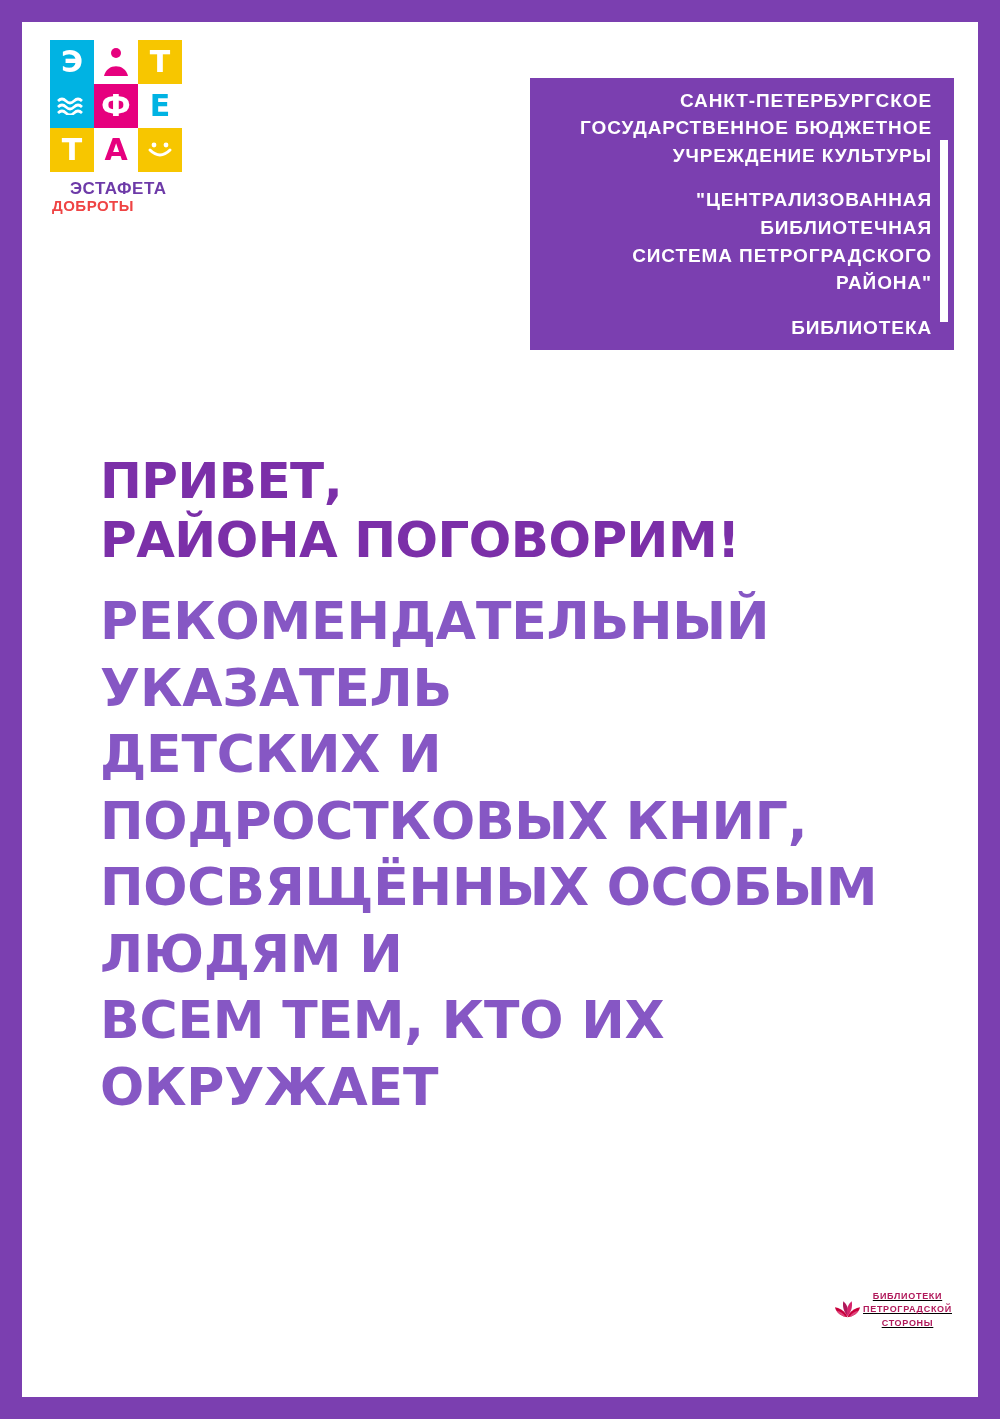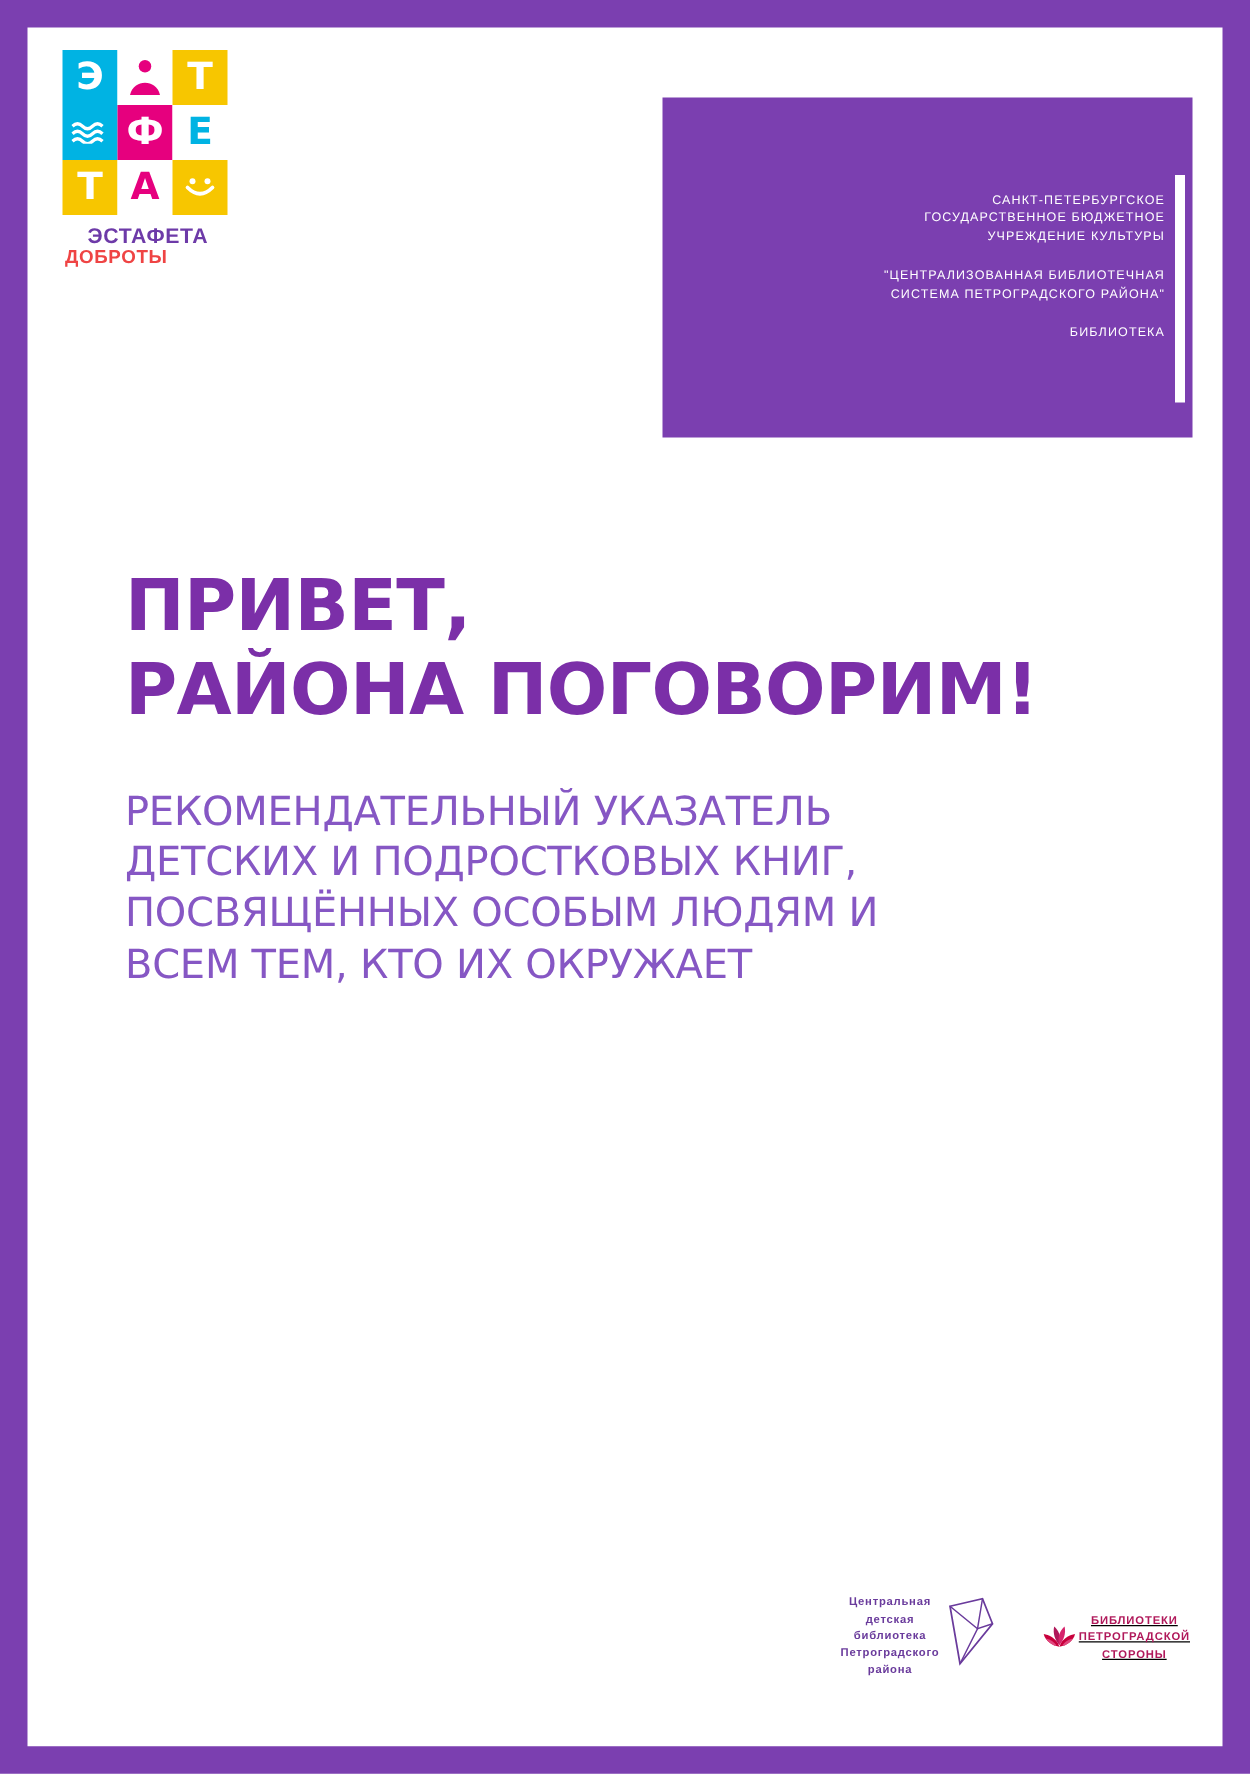--- a/index.html
+++ b/index.html
@@ -99,22 +99,22 @@
     bottom: 0;
     left: 22px;
     display: flex;
     flex-direction: column;
     justify-content: center;
     align-items: flex-end;
     text-align: right;
   }
   .org-line {
     color: #ffffff;
-    font-size: 10px;
-    font-weight: normal;
+    font-size: 19px;
+    font-weight: bold;
     letter-spacing: 0.9px;
     line-height: 1.45;
   }
   .org-group { margin-bottom: 17px; }
   .org-group:last-child { margin-bottom: 0; }
   .org-tab {
     position: absolute;
     right: 6px;
     top: 62px;
     width: 8px;
@@ -125,32 +125,32 @@
   
   .title-block {
     position: absolute;
     left: 78px;
     top: 430px;
     width: 820px;
   }
   .main-title {
     color: #7b2fa8;
     font-family: "DejaVu Sans", sans-serif;
-    font-size: 57px;
+    font-size: 50px;
     font-weight: bold;
     line-height: 1.18;
     letter-spacing: -0.5px;
     margin: 0;
   }
   .subtitle {
-    margin-top: 42px;
+    margin-top: 18px;
     color: #8657c4;
     font-family: "DejaVu Sans", sans-serif;
-    font-size: 32px;
-    font-weight: normal;
+    font-size: 52px;
+    font-weight: bold;
     line-height: 1.28;
     letter-spacing: -0.2px;
   }
 
   
   .footer {
     position: absolute;
     left: 600px;
     bottom: 28px;
     width: 330px;
@@ -268,34 +268,20 @@
     <div class="subtitle">
       <div>РЕКОМЕНДАТЕЛЬНЫЙ УКАЗАТЕЛЬ</div>
       <div>ДЕТСКИХ И ПОДРОСТКОВЫХ КНИГ,</div>
       <div>ПОСВЯЩЁННЫХ ОСОБЫМ ЛЮДЯМ И</div>
       <div>ВСЕМ ТЕМ, КТО ИХ ОКРУЖАЕТ</div>
     </div>
   </div>
 
   <div class="footer">
 
-    <div class="cdb-logo">
-      <div class="cdb-text">
-        <div>Центральная</div>
-        <div>детская</div>
-        <div>библиотека</div>
-        <div>Петроградского</div>
-        <div>района</div>
-      </div>
-      <svg class="cdb-mark" viewBox="0 0 42 58">
-        <path d="M4 8 L30 2 L38 22 L12 54 Z" fill="none" stroke="#6a3b9c" stroke-width="1.4"></path>
-        <path d="M30 2 L26 26 L12 54" fill="none" stroke="#6a3b9c" stroke-width="1.2"></path>
-        <path d="M4 8 L26 26 L38 22" fill="none" stroke="#6a3b9c" stroke-width="1.2"></path>
-      </svg>
-    </div>
 
     <div class="bps-logo">
       <svg width="104" height="64" viewBox="0 0 104 64">
         <path d="M52 60 C30 56, 14 44, 10 26 C24 28, 38 36, 48 50 Z" fill="#c8003c"></path>
         <path d="M52 60 C74 56, 90 44, 94 26 C80 28, 66 36, 56 50 Z" fill="#c8003c"></path>
         <path d="M52 56 C40 42, 34 24, 38 6 C50 16, 56 32, 54 48 Z" fill="#b0185a"></path>
         <path d="M52 56 C64 42, 70 24, 66 6 C54 16, 48 32, 50 48 Z" fill="#d6246b"></path>
         <path d="M40 58 C28 52, 20 46, 16 38 C28 40, 38 48, 44 56 Z" fill="#e0487f"></path>
         <path d="M64 58 C76 52, 84 46, 88 38 C76 40, 66 48, 60 56 Z" fill="#e0487f"></path>
       </svg>

